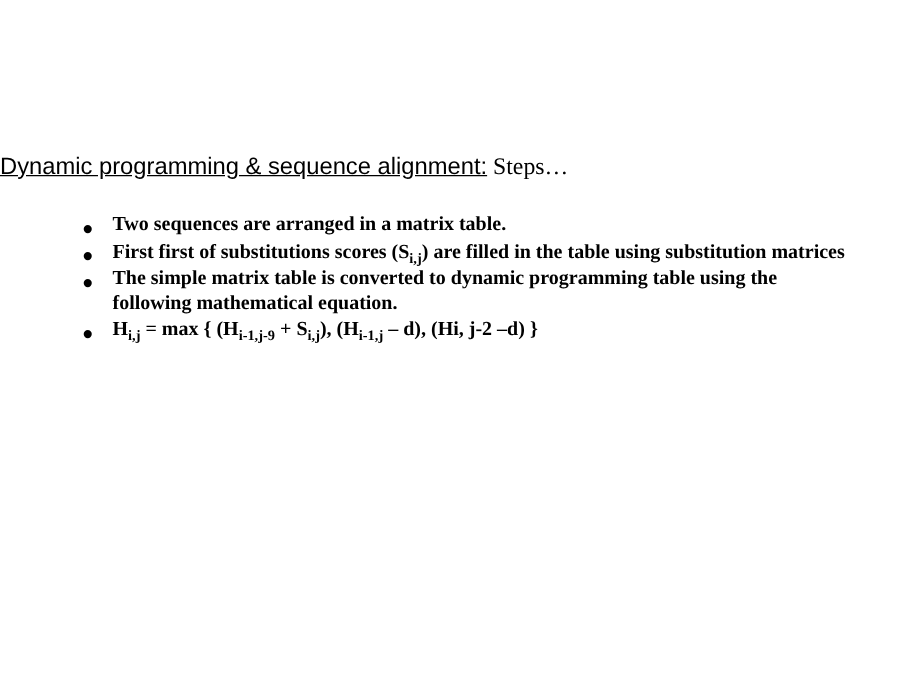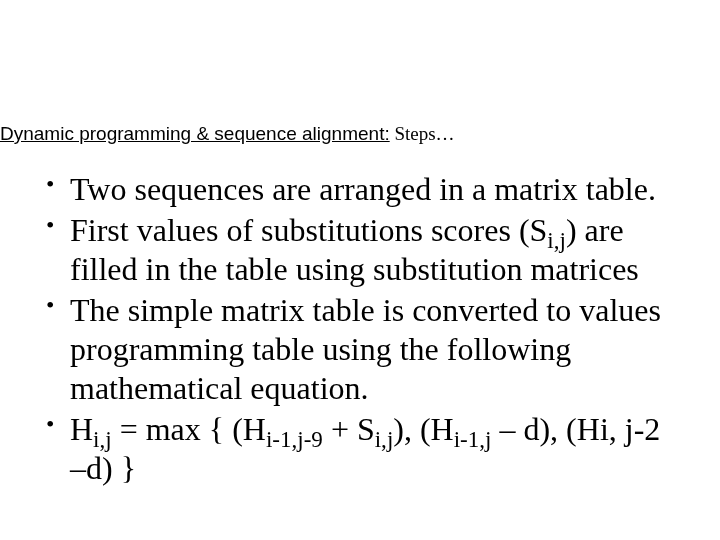--- a/index.html
+++ b/index.html
@@ -29,24 +29,25 @@
   .title .u1 {
     text-decoration: underline;
   }
   .title .steps {
     font-family: "Times New Roman", Times, serif;
     font-size: 19px;
   }
   .body {
     position: absolute;
     top: 170px;
-    left: 40px;
+    left: 60px;
     right: 40px;
-    font-size: 32px;
+    font-size: 16px;
     line-height: 1.22;
+    font-weight: bold;
   }
   ul.bullets {
     list-style: none;
     margin: 0;
     padding: 0;
   }
   ul.bullets > li {
     position: relative;
     padding-left: 30px;
     margin: 0 0 2px 0;
@@ -76,25 +77,25 @@
 
   <div class="body">
     <ul class="bullets">
 
       <li>
         <span>Two sequences are arranged in a matrix table.</span>
       </li>
 
 
       <li>
-        <span>First values of substitutions scores (S</span><span class="sub">i,j</span><span>) are filled in the table using substitution matrices</span>
+        <span>First first of substitutions scores (S</span><span class="sub">i,j</span><span>) are filled in the table using substitution matrices</span>
       </li>
 
       <li>
-        <span>The simple matrix table is converted to values programming table using the following mathematical equation.</span>
+        <span>The simple matrix table is converted to dynamic programming table using the following mathematical equation.</span>
       </li>
 
       <li>
         <span>H</span><span class="sub">i,j</span><span> = max { (H</span><span class="sub">i-1,j-9</span><span> + S</span><span class="sub">i,j</span><span>), (H</span><span class="sub">i-1,j</span><span> – d), (Hi, j-2 –d) }</span>
       </li>
 
     </ul>
   </div>
 
 </div>

